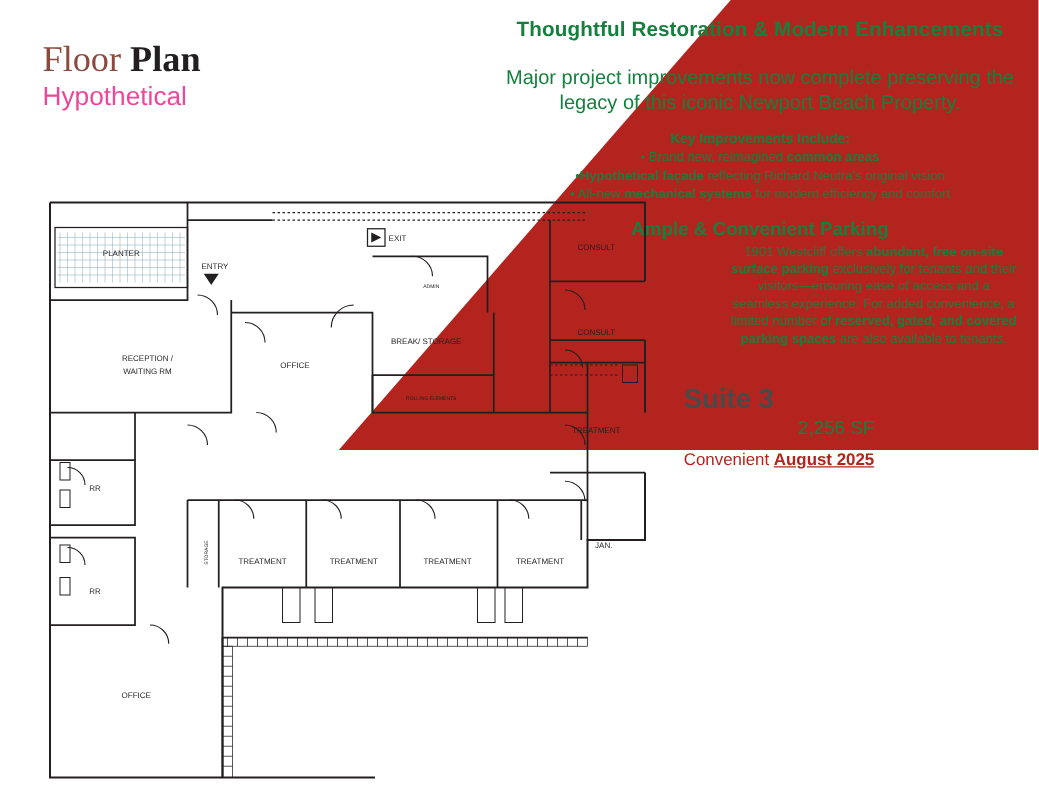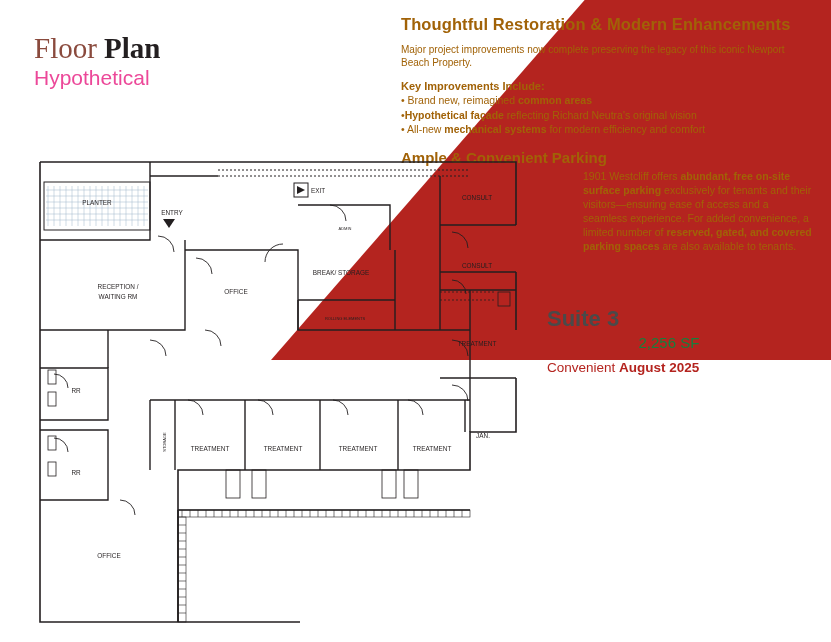--- a/index.html
+++ b/index.html
@@ -26,36 +26,36 @@
     background: #b4241f;
     clip-path: polygon(56% 0%, 100% 0%, 100% 100%, 100% 100%, 0% 100%);
     z-index: 1;
   }
   #banner-content {
     position: absolute;
     top: 0;
     right: 0;
     width: 430px;
     z-index: 2;
-    color: #a16207;
-    text-align: left;
+    color: #15803d;
+    text-align: center;
     padding: 12px 16px 0 0;
     box-sizing: border-box;
   }
   .banner-h1 {
     font-size: 16.5px;
     font-weight: bold;
     line-height: 1.25;
     margin: 2px 0 5px 0;
     letter-spacing: 0.1px;
   }
   .banner-sub {
-    font-size: 10px;
+    font-size: 16px;
     line-height: 1.3;
-    margin: 8px 0 10px 0;
+    margin: 18px 0 10px 0;
   }
   .banner-h2 {
     font-size: 11px;
     font-weight: bold;
     line-height: 1.35;
     margin: 0;
   }
   .banner-li {
     font-size: 10.5px;
     line-height: 1.38;
@@ -121,21 +121,21 @@
     margin-top: 4px;
     line-height: 1.1;
     text-align: right;
   }
   #suite-avail {
     font-size: 13.5px;
     color: #b4241f;
     margin-top: 9px;
     line-height: 1.1;
   }
-  #suite-avail .b { font-weight: bold; }
+  #suite-avail .b { font-weight: bold; text-decoration: underline; }
 
   
   #floorplan {
     position: absolute;
     left: 0;
     top: 0;
     width: 831px;
     height: 642px;
     z-index: 2;
   }

